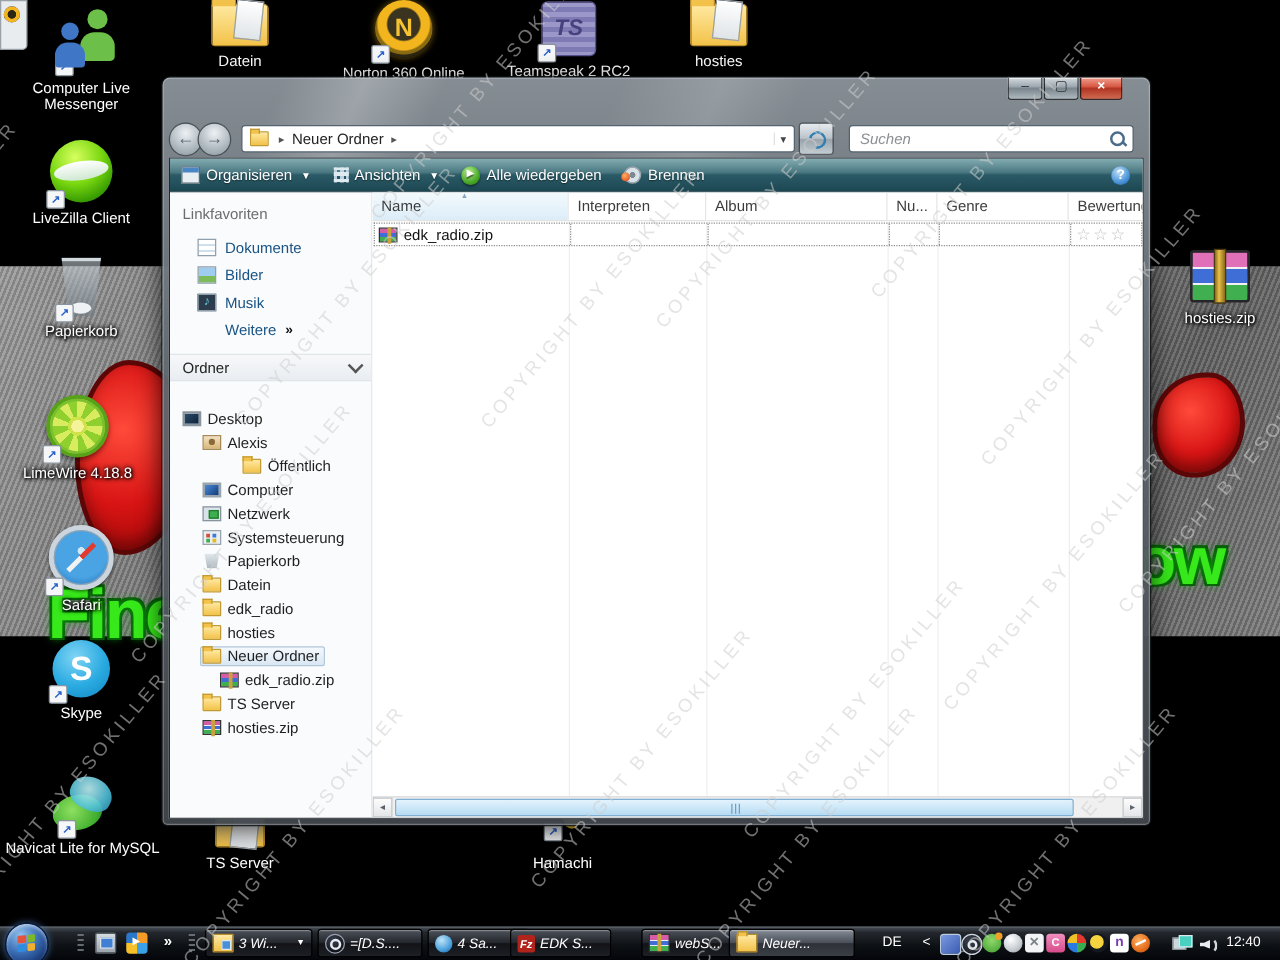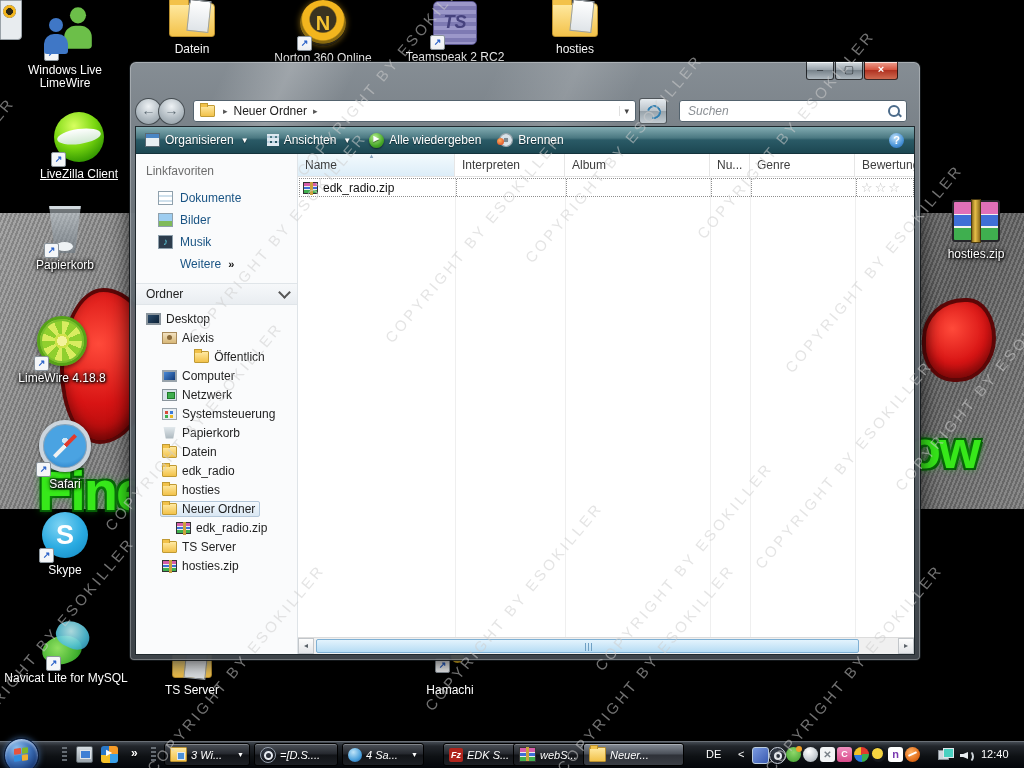--- a/index.html
+++ b/index.html
@@ -157,21 +157,21 @@
   .content{flex:1;display:flex;min-height:0;}
   .sidebar{width:162px;background:#fafbfc;border-right:1px solid #dfe4e8;box-sizing:border-box;
     padding:10px 0 0 10px;color:#1f1f1f;position:relative;}
   .favhdr{color:#6d6d6d;margin-bottom:9px;}
   .favrow{display:flex;align-items:center;gap:7px;height:22px;color:#1a5484;margin-left:12px;}
   .favrow .more{color:#111;font-weight:bold;font-size:11px;}
   .li{width:15px;height:14px;display:inline-block;border:1px solid #8fa0ac;box-sizing:border-box;}
   .li-doc{background:linear-gradient(180deg,#fff 0 3px,#cfe0ec 3px 5px,#fff 5px 8px,#cfe0ec 8px 10px,#fff 10px);}
   .li-pic{background:linear-gradient(180deg,#9ecdf0 60%,#7fba5a 60%);}
   .li-mus{background:#2c3c4c;color:#5fd0e0;font-size:10px;line-height:12px;text-align:center;}
-  .ordnerbar{margin:8px 0 4px -10px;padding:3px 8px 3px 10px;display:flex;align-items:center;
+  .ordnerbar{margin:8px 0 20px -10px;padding:3px 8px 3px 10px;display:flex;align-items:center;
     background:linear-gradient(180deg,#f6f8fa,#e9edf1);border-top:1px solid #e0e5e9;border-bottom:1px solid #e0e5e9;color:#222;}
   .chev-v{margin-left:auto;width:7px;height:7px;border-right:2px solid #555;border-bottom:2px solid #555;
     transform:rotate(45deg);margin-top:-3px;}
   .trow{display:flex;align-items:center;height:19px;white-space:nowrap;}
   .selbox{display:flex;align-items:center;background:linear-gradient(180deg,#f4f9fd,#d9e7f3);
     border:1px solid #b3c7da;border-radius:2px;padding:0 4px 0 1px;margin-left:-2px;}
   .ti{display:inline-block;width:15px;height:12px;margin-right:5px;position:relative;box-sizing:border-box;flex:none;}
   .ti-folder{background:linear-gradient(180deg,#ffe9a2,#f2c24a);border:1px solid #c09a34;border-radius:1px;}
   .ti-folder::before{content:"";position:absolute;left:-1px;top:-3px;width:6px;height:3px;background:#f2c24a;border:1px solid #c09a34;border-bottom:none;}
   .ti-rar{border:1px solid #333;background:linear-gradient(180deg,#d65ca8 0 32%,#eee 32% 36%,#3f6fd6 36% 64%,#eee 64% 68%,#3faf4f 68%);}
@@ -303,23 +303,23 @@
   </div>
   <div class="dicon" style="left:525px;top:3px;width:100px;">
     <span class="art"><span class="folder-lg"></span></span>
     <div class="lbl">hosties</div>
   </div>
 
   <div class="dicon" style="left:5px;top:6px;width:120px;">
     <span class="art"><span class="persons">
       <span class="person p-green"></span><span class="person p-blue"></span></span>
       <span class="sc" style="left:12px;bottom:0;"></span></span>
-    <div class="lbl">Windows Live LimeWire</div>
-  </div>
-  <div class="dicon" style="left:19px;top:112px;width:120px;text-decoration:underline;">
+    <div class="lbl">Computer Live Messenger</div>
+  </div>
+  <div class="dicon" style="left:5px;top:112px;width:120px;">
     <span class="art"><span class="lz"></span>
       <span class="sc"></span></span>
     <div class="lbl">LiveZilla Client</div>
   </div>
   <div class="dicon" style="left:5px;top:206px;width:120px;">
     <span class="art"><span class="trash"></span>
       <span class="sc"></span></span>
     <div class="lbl">Papierkorb</div>
   </div>
   <div class="dicon" style="left:5px;top:316px;width:114px;">
@@ -557,21 +557,21 @@
     </div>
     <div class="tbtn" style="left:254px;width:84px;">
       <span class="tic tic-steam"></span>
       <span>=[D.S....</span>
     </div>
     <div class="tbtn" style="left:342px;width:82px;">
       <span class="tic tic-sphere"></span>
       <span>4 Sa...</span>
       <span class="caret">▼</span>
     </div>
-    <div class="tbtn" style="left:443px;width:81px;">
+    <div class="tbtn" style="left:408px;width:81px;">
       <span class="tic tic-fz">Fz</span>
       <span>EDK S...</span>
     </div>
     <div class="tbtn" style="left:513px;width:80px;">
       <span class="tic tic-rar"></span>
       <span>webS...</span>
     </div>
     <div class="tbtn active" style="left:583px;width:101px;">
       <span class="tic tic-folder"></span>
       <span>Neuer...</span>

